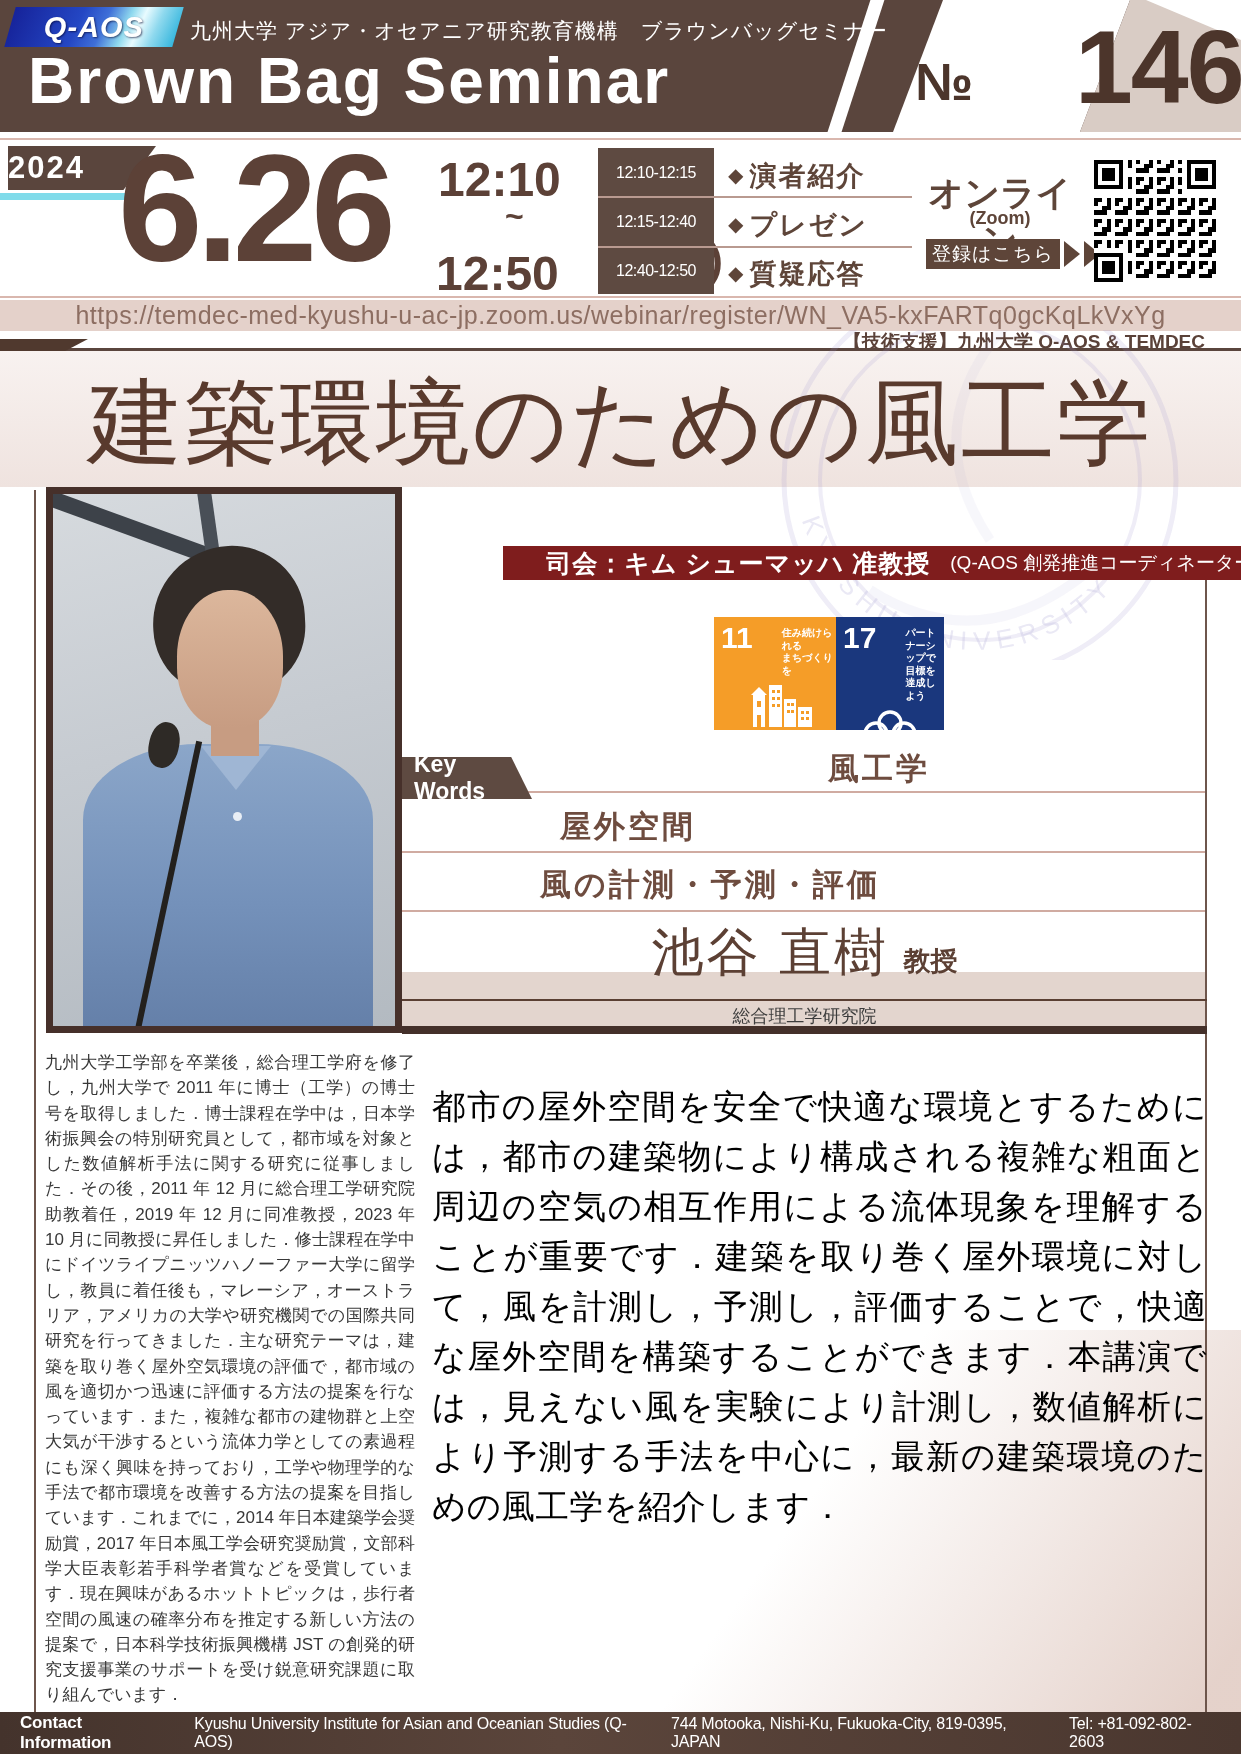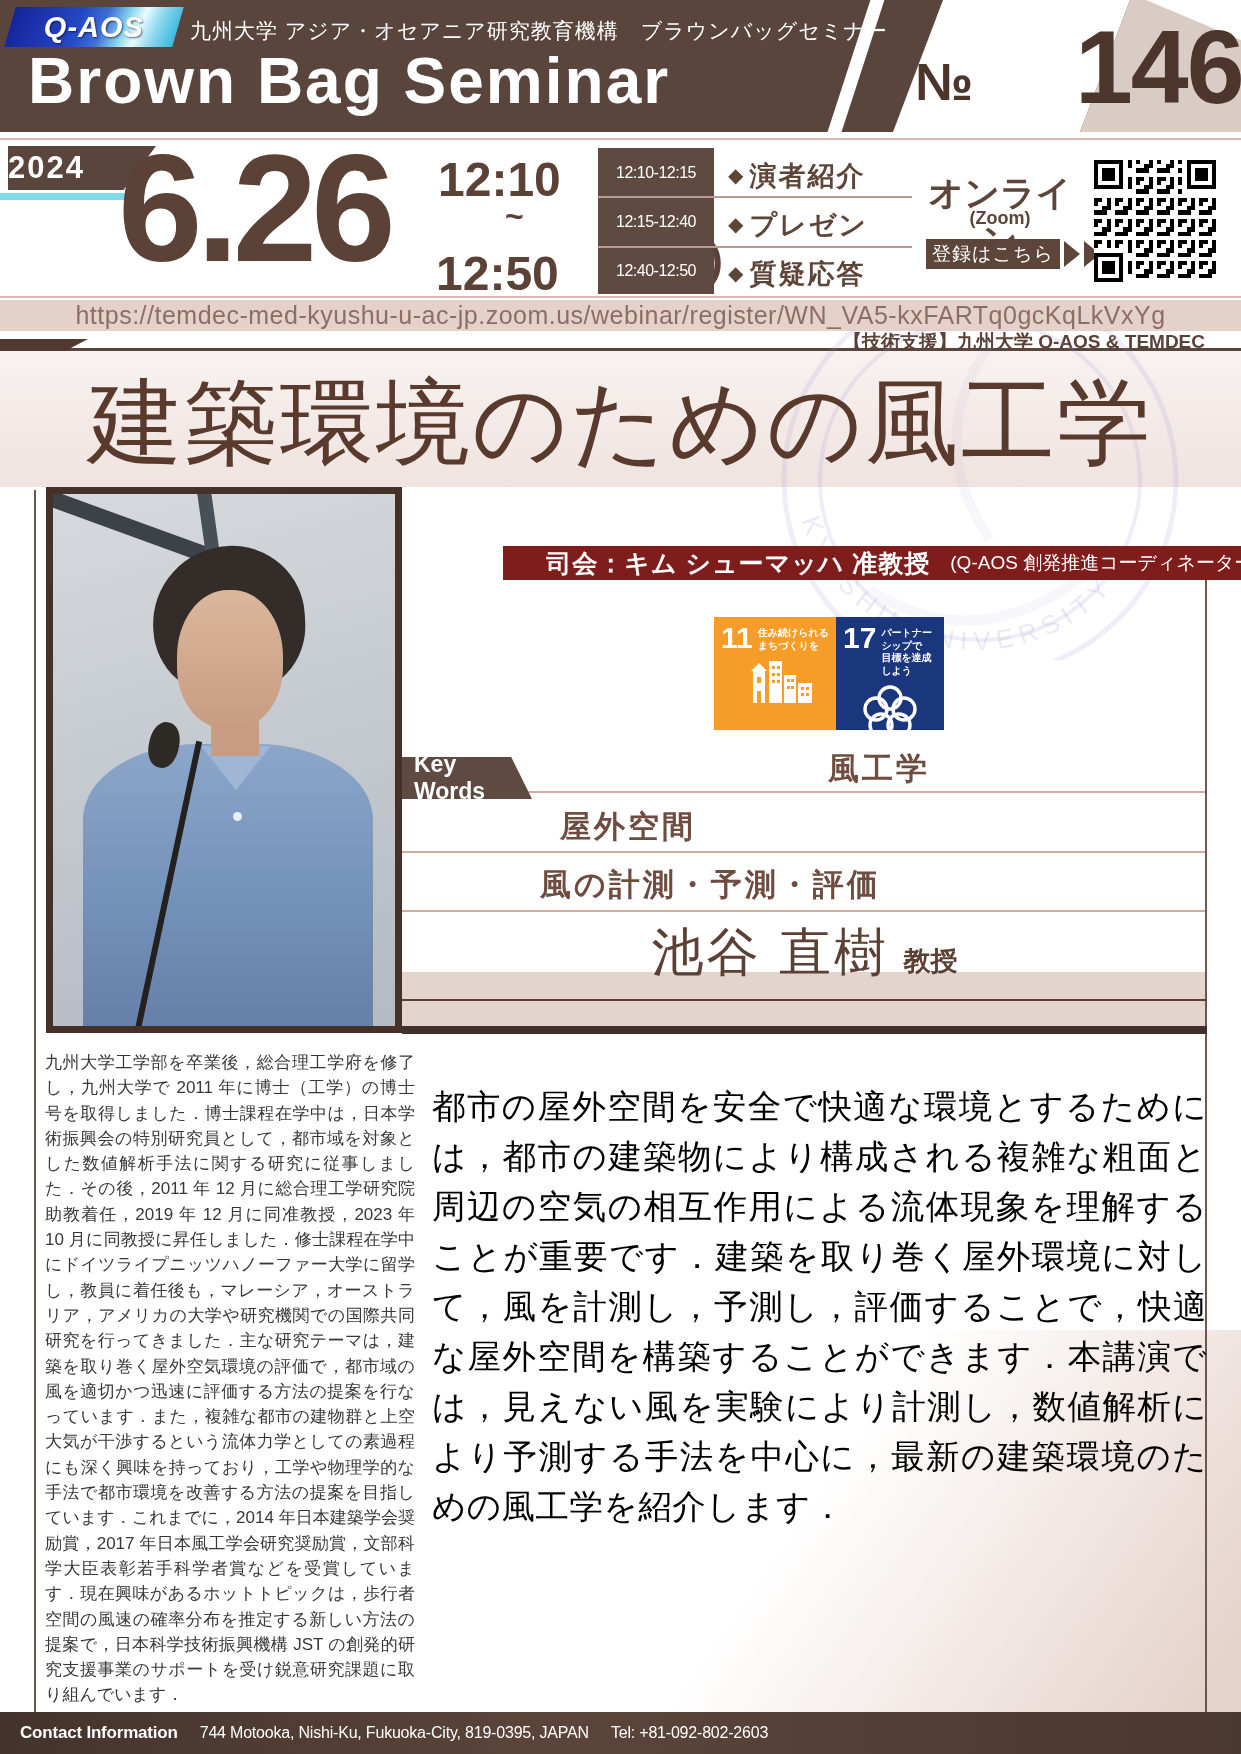--- a/index.html
+++ b/index.html
@@ -88,21 +88,21 @@
      background:linear-gradient(180deg,#8ba6c9 0%,#7491ba 55%,#647fa8 100%);border-radius:40% 40% 0 0/26%;}
   .ph-collar{position:absolute;left:148px;top:252px;width:70px;height:44px;background:#9fb6d4;
      clip-path:polygon(0 0,100% 0,50% 100%);}
   .ph-btn{position:absolute;left:180px;top:318px;width:9px;height:9px;border-radius:50%;background:#e8eef5;}
   .ph-mic-stand{position:absolute;left:112px;top:244px;width:6px;height:300px;background:#23201d;transform:rotate(12deg);}
   .ph-mic{position:absolute;left:96px;top:228px;width:30px;height:46px;background:#2e2a26;border-radius:46%;transform:rotate(12deg);}
   .sdg-box{top:617px;height:113px;color:#fff;z-index:2;}
   .sdg-11{left:714px;width:130px;} .sdg-17{left:836px;width:108px;}
   .sdg-head{display:flex;padding:7px 6px 0 7px;}
   .sdg-num{font-size:30px;font-weight:bold;line-height:.95;margin-right:5px;}
-  .sdg-lines{font-size:10px;font-weight:bold;line-height:1.25;padding-top:3px;}
+  .sdg-lines{font-size:10px;font-weight:bold;line-height:1.25;padding-top:3px;margin-left:24px;}
   .sdg-icon{display:flex;justify-content:center;margin-top:8px;}
 
   
   .kw-badge{left:402px;top:757px;width:130px;height:42px;background:#5e4a41;z-index:2;
      clip-path:polygon(0 0,84% 0,100% 100%,0 100%);display:flex;align-items:center;}
   .kw-badge span{color:#fff;font-size:23px;font-weight:bold;padding-left:12px;}
   .kw-line{height:2px;background:#d0aba1;left:402px;width:805px;}
   .kl0{top:791px;} .kl1{top:851px;} .kl2{top:910px;}
   .kw{color:#6e4c3f;font-size:31px;font-weight:bold;letter-spacing:3px;z-index:2;}
   .kw0{left:828px;top:748px;} .kw1{left:560px;top:806px;} .kw2{left:540px;top:864px;}
@@ -559,27 +559,29 @@
   <div class="abs kw-line kl1"></div>
   <div class="abs kw kw2">風の計測・予測・評価</div>
   <div class="abs kw-line kl2"></div>
 
   <div class="abs aff-band"></div>
   <div class="abs spk-name">
     <span class="nm">池谷 直樹</span>
     <span class="ttl">教授</span>
   </div>
   <div class="abs aff-line"></div>
+  <div class="abs aff-txt">総合理工学研究院</div>
   <div class="abs thick-rule"></div>
 
   <div class="abs bg-fade"></div>
   <div class="abs vline vl-left"></div>
   <div class="abs vline vl-right"></div>
   <div class="abs bio">九州大学工学部を卒業後，総合理工学府を修了し，九州大学で 2011 年に博士（工学）の博士号を取得しました．博士課程在学中は，日本学術振興会の特別研究員として，都市域を対象とした数値解析手法に関する研究に従事しました．その後，2011 年 12 月に総合理工学研究院助教着任，2019 年 12 月に同准教授，2023 年 10 月に同教授に昇任しました．修士課程在学中にドイツライプニッツハノーファー大学に留学し，教員に着任後も，マレーシア，オーストラリア，アメリカの大学や研究機関での国際共同研究を行ってきました．主な研究テーマは，建築を取り巻く屋外空気環境の評価で，都市域の風を適切かつ迅速に評価する方法の提案を行なっています．また，複雑な都市の建物群と上空大気が干渉するという流体力学としての素過程にも深く興味を持っており，工学や物理学的な手法で都市環境を改善する方法の提案を目指しています．これまでに，2014 年日本建築学会奨励賞，2017 年日本風工学会研究奨励賞，文部科学大臣表彰若手科学者賞などを受賞しています．現在興味があるホットトピックは，歩行者空間の風速の確率分布を推定する新しい方法の提案で，日本科学技術振興機構 JST の創発的研究支援事業のサポートを受け鋭意研究課題に取り組んでいます．</div>
   <div class="abs abstract">都市の屋外空間を安全で快適な環境とするためには，都市の建築物により構成される複雑な粗面と周辺の空気の相互作用による流体現象を理解することが重要です．建築を取り巻く屋外環境に対して，風を計測し，予測し，評価することで，快適な屋外空間を構築することができます．本講演では，見えない風を実験により計測し，数値解析により予測する手法を中心に，最新の建築環境のための風工学を紹介します．</div>
 
   <div class="abs footer">
     <span class="fi-label">Contact Information</span>
+    <span>Kyushu University Institute for Asian and Oceanian Studies (Q-AOS)</span>
     <span>744 Motooka, Nishi-Ku, Fukuoka-City, 819-0395, JAPAN</span>
     <span>Tel: +81-092-802-2603</span>
   </div>
 
 </div>
 
 </body></html>

